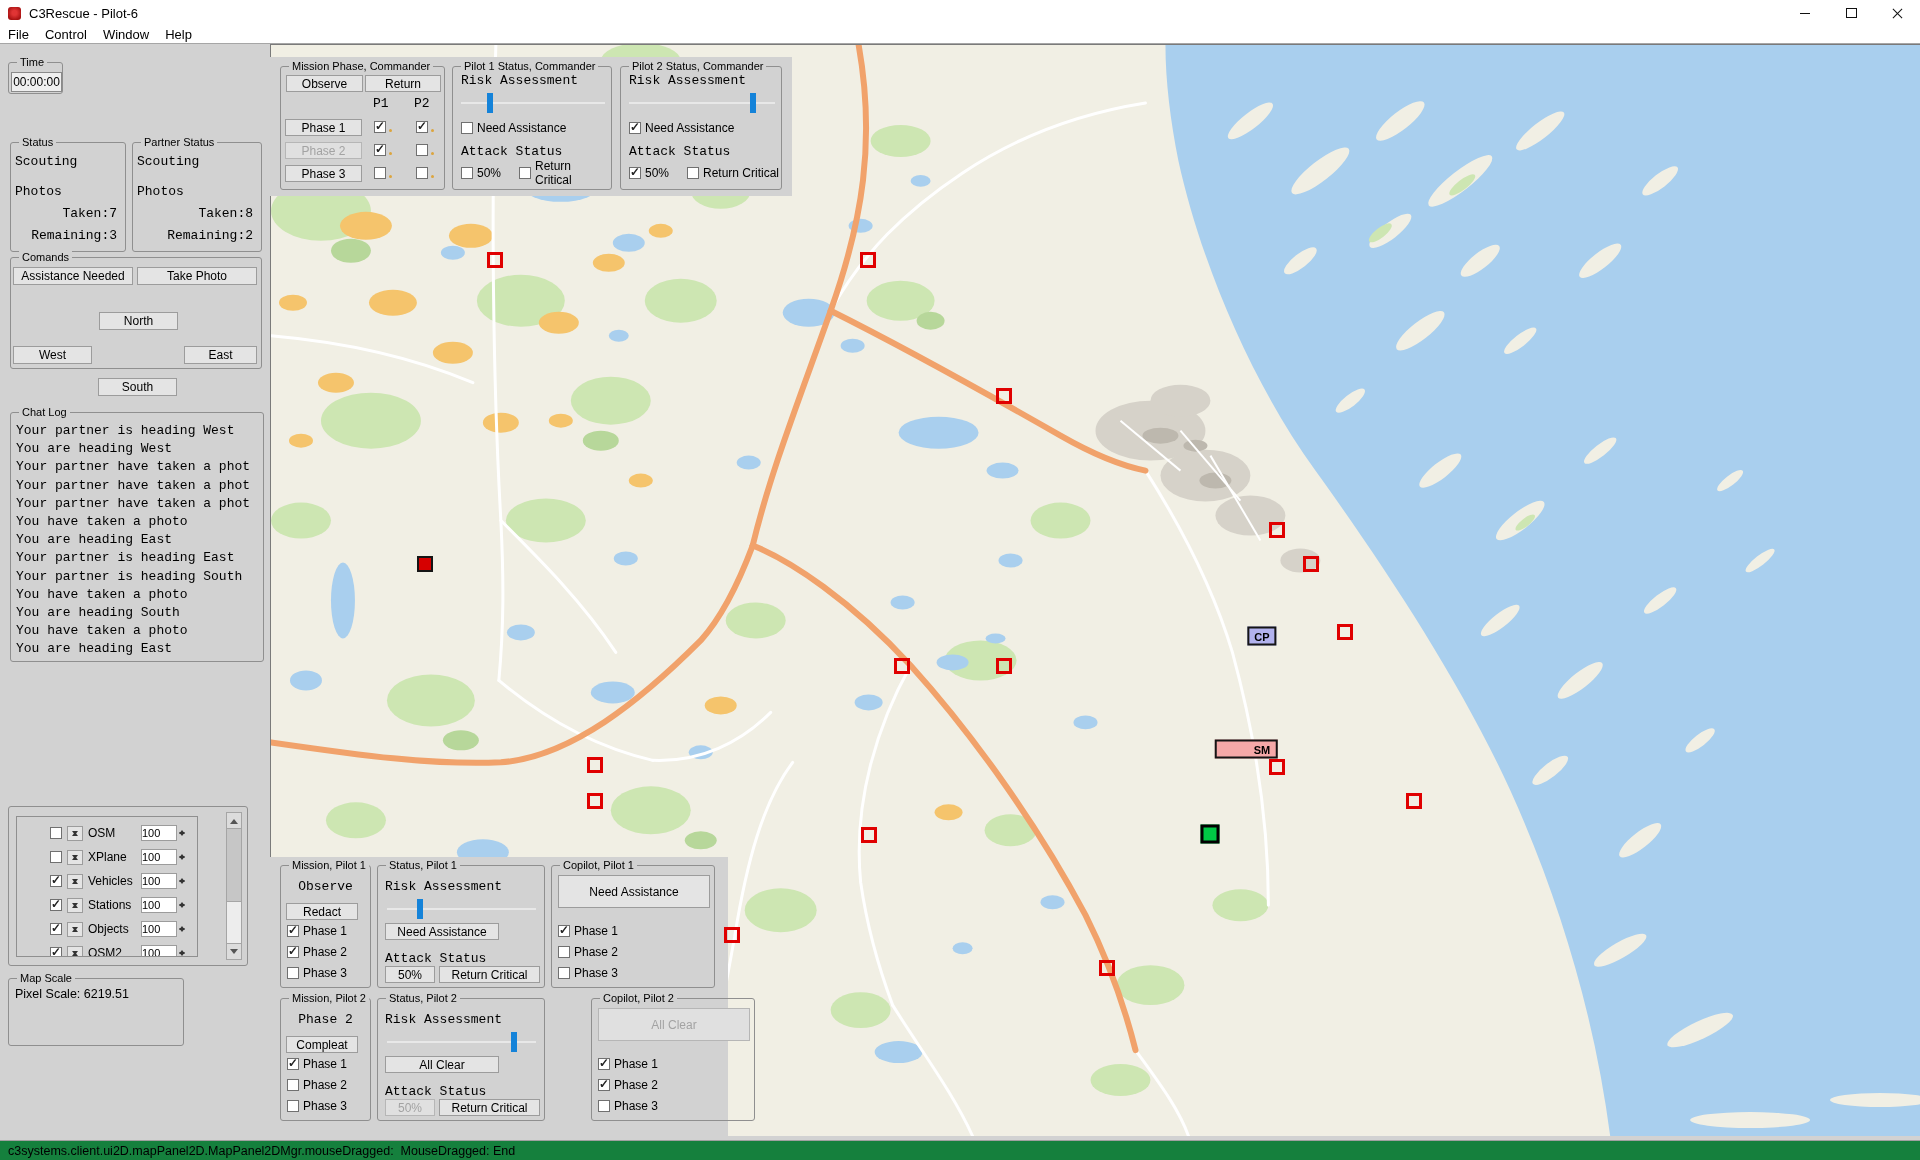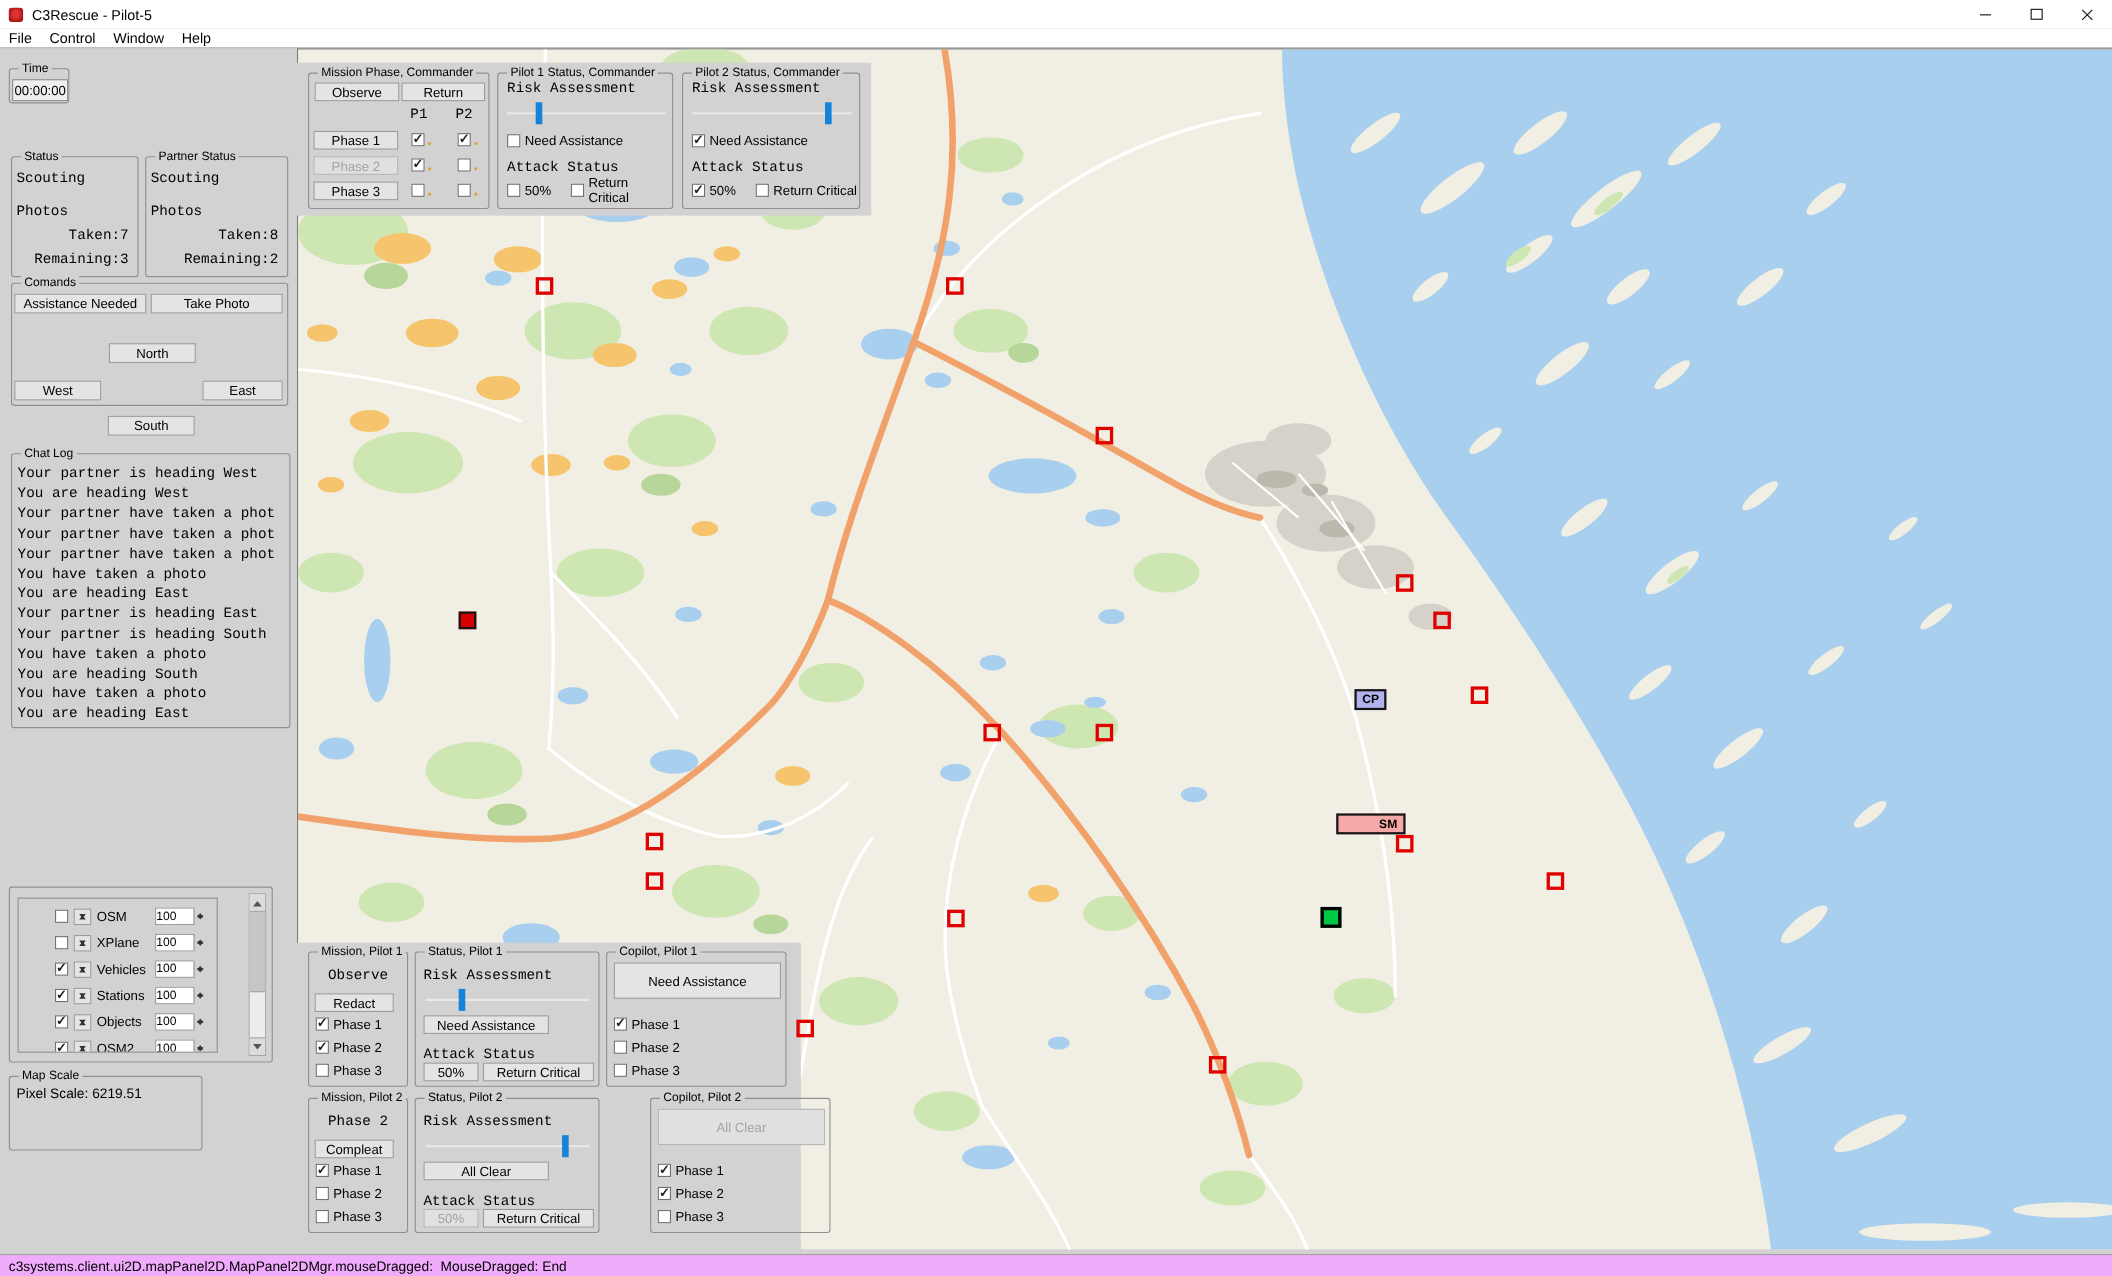--- a/index.html
+++ b/index.html
@@ -66,35 +66,35 @@
   
   #map{position:absolute;left:270px;top:44px;width:1650px;height:1092px;border-left:1px solid #7a7a7a;
        border-top:1px solid #7a7a7a;box-sizing:border-box;}
   #markers{position:absolute;left:270px;top:44px;width:1650px;height:1092px;z-index:5;pointer-events:none;}
   .mk{position:absolute;transform:translate(-50%,-50%);box-sizing:content-box;pointer-events:auto;}
   .mk-sq{width:10px;height:10px;border:3px solid #e00000;}
   .mk-red{width:12px;height:12px;background:#d60000;border:2px solid #151515;}
   .mk-green{width:13px;height:13px;background:#00c845;border:3px solid #000;}
   .mk-cp,.mk-sm{padding:0 5px;height:15px;border:2px solid #151515;font-weight:bold;font-size:11px;
                 display:flex;align-items:center;}
-  .mk-cp{background:#b2b2ee;} .mk-sm{background:#f5a8a8;padding-left:37px;}
+  .mk-cp{background:#b2b2ee;margin-left:16px;} .mk-sm{background:#f5a8a8;padding-left:37px;}
   .overlay{position:absolute;background:#d2d2d2;z-index:4;}
   
-  #statusbar{position:absolute;left:0;top:1140px;width:1920px;height:20px;background:#f0abfc;
+  #statusbar{position:absolute;left:0;top:1140px;width:1920px;height:20px;background:#15803d;
              border-top:1px solid #a0a0a0;display:flex;align-items:center;font-size:12.5px;white-space:pre;
              padding-left:8px;box-sizing:border-box;z-index:6;text-align:right;}
 </style>
 </head>
 <body>
 
 <div id="app">
 
   <div id="titlebar">
     <span class="appicon"></span>
-    <span class="tb-title">C3Rescue - Pilot-5</span>
+    <span class="tb-title">C3Rescue - Pilot-6</span>
     <div class="wbtns">
       <div class="wbtn">
           <span class="glyph-min"></span>
         </div>
       <div class="wbtn">
           <span class="glyph-max"></span>
         </div>
       <div class="wbtn">
           <span class="glyph-close"></span>
         </div>

